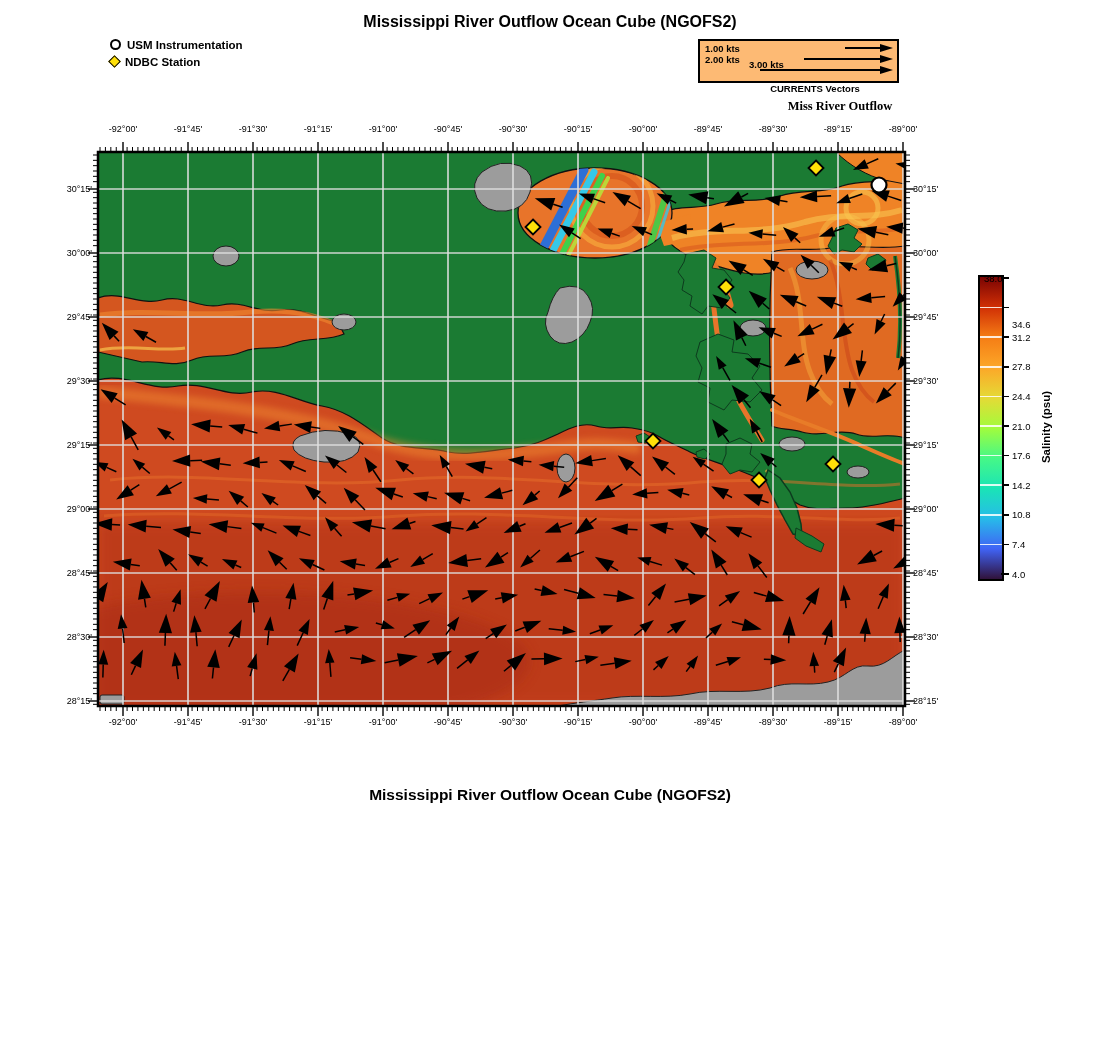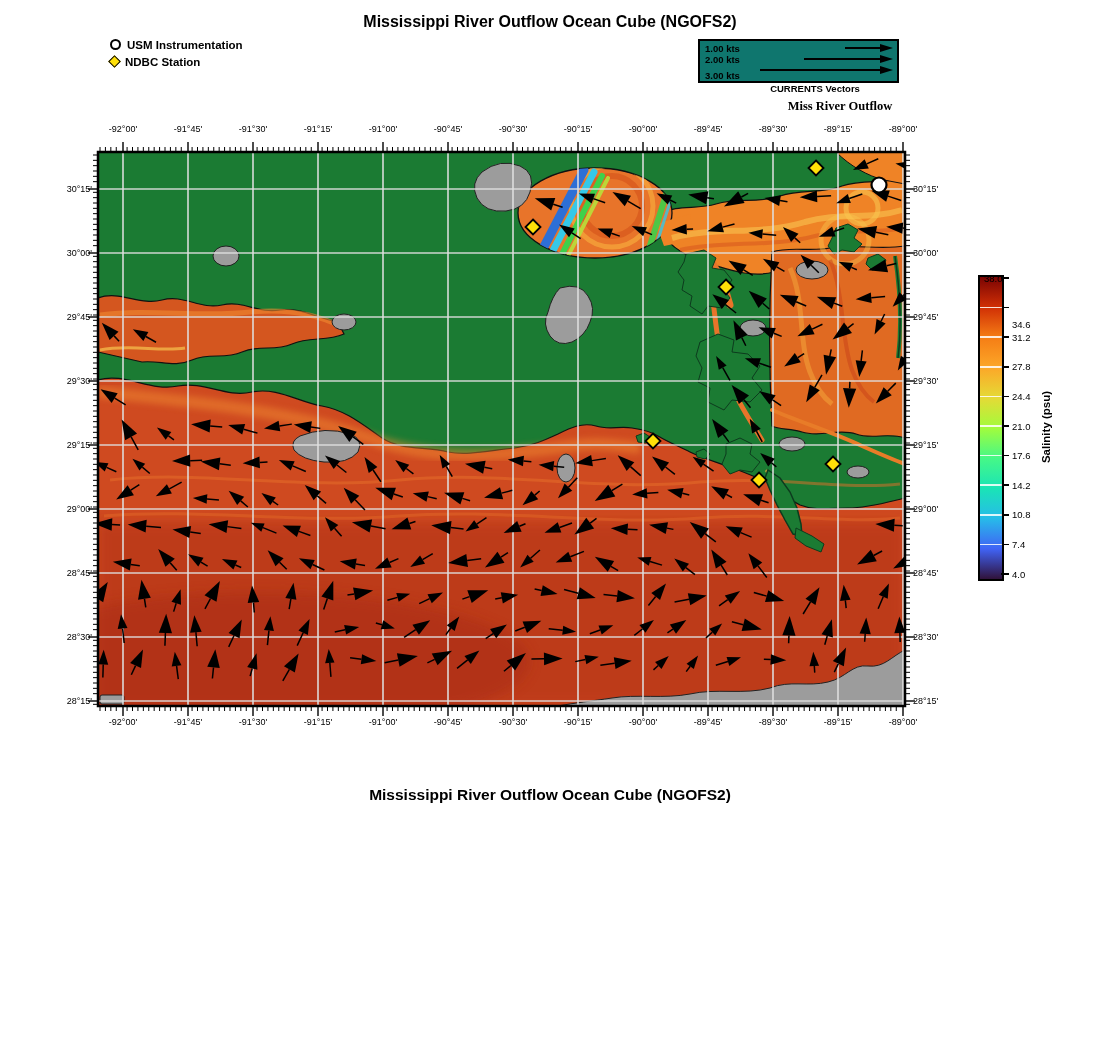--- a/index.html
+++ b/index.html
@@ -7,21 +7,21 @@
         font-family:"Liberation Sans",sans-serif;color:#000;}
   .abs{position:absolute;}
   #map-svg{position:absolute;left:0;top:0;}
   .title{font-weight:bold;font-size:16px;text-align:center;width:1100px;}
   .subtitle{font-family:"Liberation Serif",serif;font-weight:bold;font-size:15.5px;text-align:center;width:1100px;}
   .bottom-title{font-weight:bold;font-size:15.5px;text-align:center;width:1100px;}
   .legend-row{display:flex;align-items:center;gap:6px;height:17px;}
   .legend-label{font-weight:bold;font-size:11.5px;white-space:nowrap;}
   .mk-circle{width:11px;height:11px;border:2px solid #000;border-radius:50%;background:#fff;box-sizing:border-box;flex:0 0 auto;}
   .mk-diamond{width:9px;height:9px;border:1.6px solid #000;background:#ffe008;transform:rotate(45deg);box-sizing:border-box;flex:0 0 auto;}
-  #vector-box{border:2.5px solid #000;width:197px;height:40px;background:#0f766e;}
+  #vector-box{border:2.5px solid #000;width:197px;height:40px;background:#fdba74;}
   .vec-label{position:absolute;left:5px;font-weight:bold;font-size:9.5px;line-height:9px;white-space:nowrap;}
   .vec-line{position:absolute;height:1.5px;background:#000;}
   .vec-head{position:absolute;width:0;height:0;border-top:4.5px solid transparent;
             border-bottom:4.5px solid transparent;border-left:13px solid #000;}
   .vec-caption{font-weight:bold;font-size:9.5px;}
   .region-label{font-family:"Liberation Serif",serif;font-weight:bold;font-size:12.5px;}
   .tick-label{position:absolute;font-size:9px;white-space:nowrap;}
   .lat-left{text-align:right;width:58px;}
   #colorbar{border:2px solid #000;box-sizing:content-box;}
   .cb-num{position:absolute;font-size:9.5px;white-space:nowrap;}
@@ -1508,21 +1508,21 @@
     </div>
   </div>
 
   <div class="abs" id="vector-box" style="left:698px;top:39px;">
       <div class="vec-label" style="top:3px;">1.00 kts</div>
       <div class="vec-line" style="left:145px;top:6.25px;width:35px;"></div>
       <div class="vec-head" style="left:180px;top:2.5px;"></div>
       <div class="vec-label" style="top:14px;">2.00 kts</div>
       <div class="vec-line" style="left:104px;top:17.25px;width:76px;"></div>
       <div class="vec-head" style="left:180px;top:13.5px;"></div>
-      <div class="vec-label" style="top:30px;">3.00 kts</div>
+      <div class="vec-label" style="top:19px;margin-left:44px;">3.00 kts</div>
       <div class="vec-line" style="left:60px;top:28.25px;width:120px;"></div>
       <div class="vec-head" style="left:180px;top:24.5px;"></div>
     </div>
   <div class="abs vec-caption" style="left:725px;top:83px;width:180px;text-align:center;">CURRENTS Vectors</div>
   <div class="abs region-label" style="left:770px;top:99px;width:140px;text-align:center;">Miss River Outflow</div>
 
   <div id="lon-top">
       <div class="tick-label" style="left:95px;top:124px;width:56px;text-align:center;">-92°00'</div>
       <div class="tick-label" style="left:160px;top:124px;width:56px;text-align:center;">-91°45'</div>
       <div class="tick-label" style="left:225px;top:124px;width:56px;text-align:center;">-91°30'</div>

